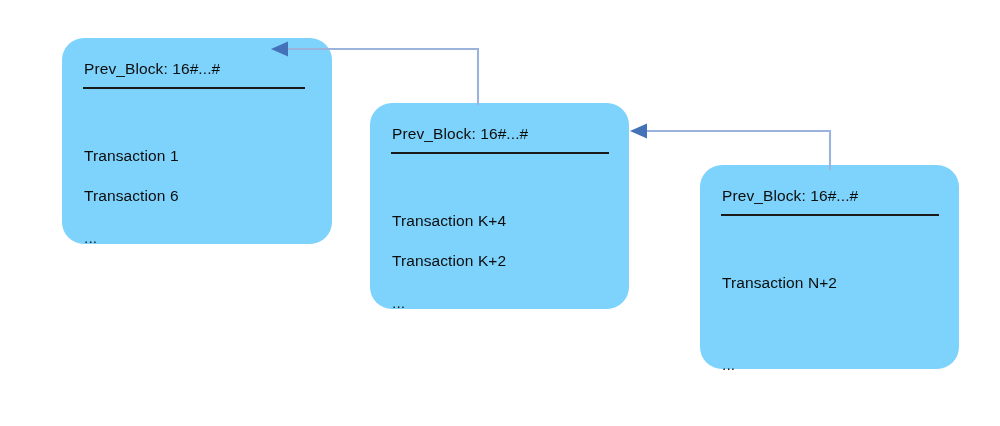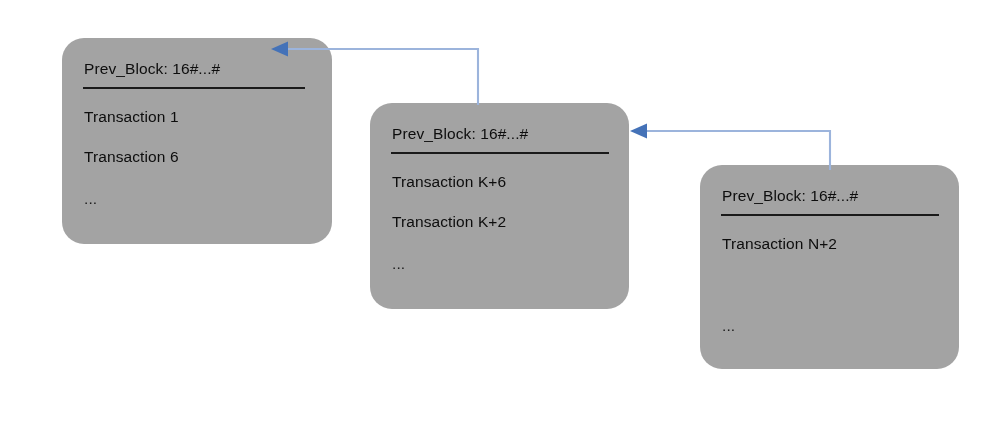--- a/index.html
+++ b/index.html
@@ -13,21 +13,21 @@
   #canvas {
     position: relative;
     width: 1000px;
     height: 426px;
     background: #ffffff;
     overflow: hidden;
   }
   .block {
     position: absolute;
     box-sizing: border-box;
-    background: #a3a3a3;
+    background: #7dd3fc;
     border-radius: 22px;
     z-index: 2;
   }
   .block-header {
     position: absolute;
     left: 22px;
     top: 22px;
     font-size: 15.5px;
     color: #0d0d0d;
     white-space: nowrap;
@@ -40,20 +40,21 @@
     height: 2px;
     background: #1a1a1a;
   }
   .tx-line {
     position: absolute;
     left: 22px;
     font-size: 15.5px;
     color: #0d0d0d;
     white-space: nowrap;
     letter-spacing: 0.1px;
+    margin-top: 39px;
   }
   .tx-1 { top: 70px; }
   .tx-2 { top: 110px; }
   .tx-ellipsis {
     top: 152px;
     font-size: 15.5px;
     color: #1a1a1a;
   }
   .connector {
     position: absolute;
@@ -87,21 +88,21 @@
     <div class="block-header">Prev_Block: 16#...#</div>
     <div class="header-rule" style="width:222px;"></div>
     <div class="tx-line tx-1">Transaction 1</div>
     <div class="tx-line tx-2">Transaction 6</div>
     <div class="tx-line tx-ellipsis">...</div>
   </div>
 
   <div class="block" style="left:370px; top:103px; width:259px; height:206px;">
     <div class="block-header">Prev_Block: 16#...#</div>
     <div class="header-rule" style="width:218px;"></div>
-    <div class="tx-line tx-1">Transaction K+6</div>
+    <div class="tx-line tx-1">Transaction K+4</div>
     <div class="tx-line tx-2">Transaction K+2</div>
     <div class="tx-line tx-ellipsis">...</div>
   </div>
 
   <div class="block" style="left:700px; top:165px; width:259px; height:204px;">
     <div class="block-header">Prev_Block: 16#...#</div>
     <div class="header-rule" style="width:218px;"></div>
     <div class="tx-line tx-1">Transaction N+2</div>
     <div class="tx-line tx-ellipsis">...</div>
   </div>

